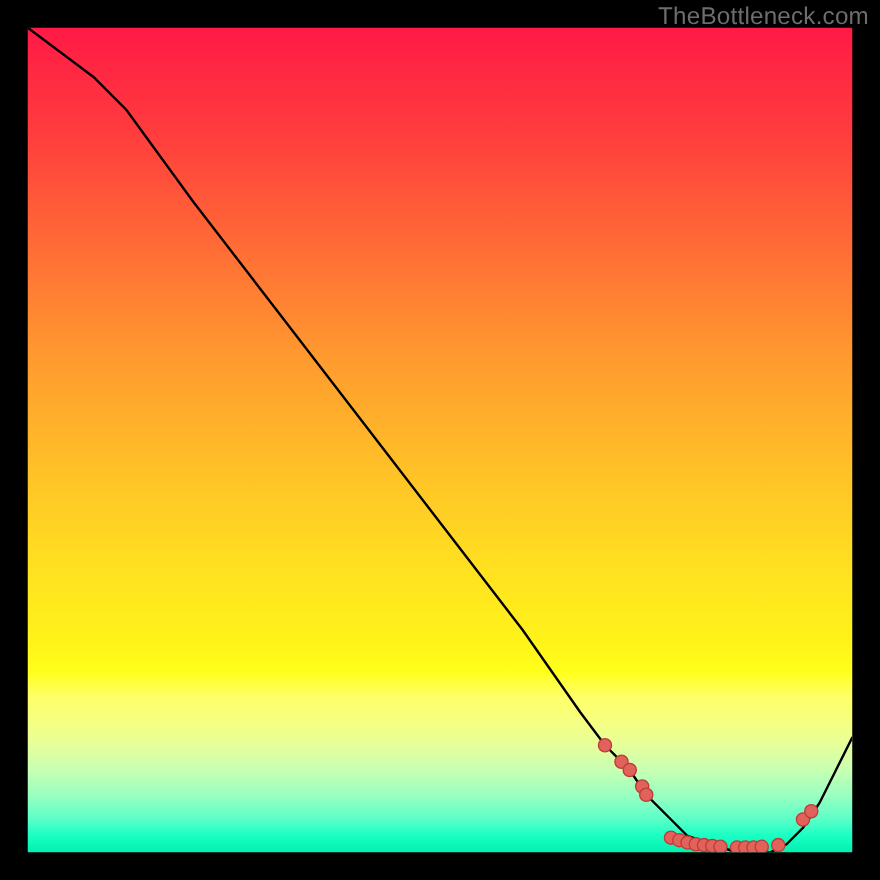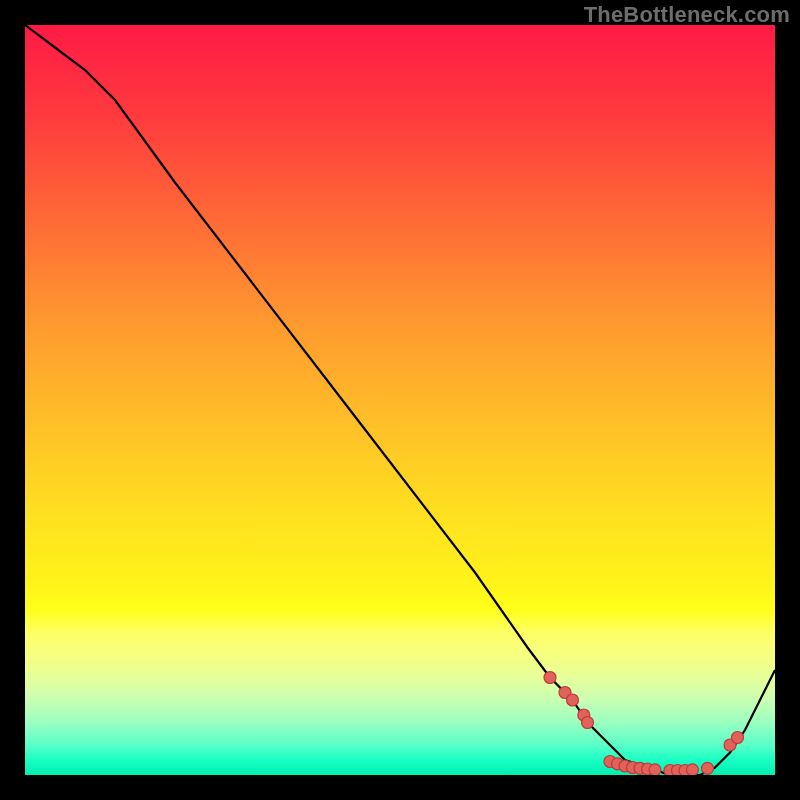--- a/index.html
+++ b/index.html
@@ -1,18 +1,18 @@
 <!DOCTYPE html>
 <html><head>
 <meta charset="utf-8">
 <style>
   html,body{margin:0;padding:0;width:800px;height:800px;background:#000;overflow:hidden;font-family:Arial,Helvetica,sans-serif}
   .frame{position:absolute;left:0;top:0;width:800px;height:800px;background:#000}
   
-  .watermark{position:absolute;top:2px;right:10px;color:#6d6d6d;font-size:22px;font-weight:700;letter-spacing:.2px}
+  .watermark{position:absolute;top:2px;right:10px;color:#6d6d6d;font-size:22px;font-weight:400;letter-spacing:.2px}
   
   .plot{position:absolute;left:25px;top:25px;width:750px;height:750px;overflow:hidden}
   
   .grad{position:absolute;inset:0;
     background:
       linear-gradient(to bottom,
         #ff1a46 0%,
         #ff3a3e 12%,
         #ff6a36 26%,
         #ff9a2f 40%,

